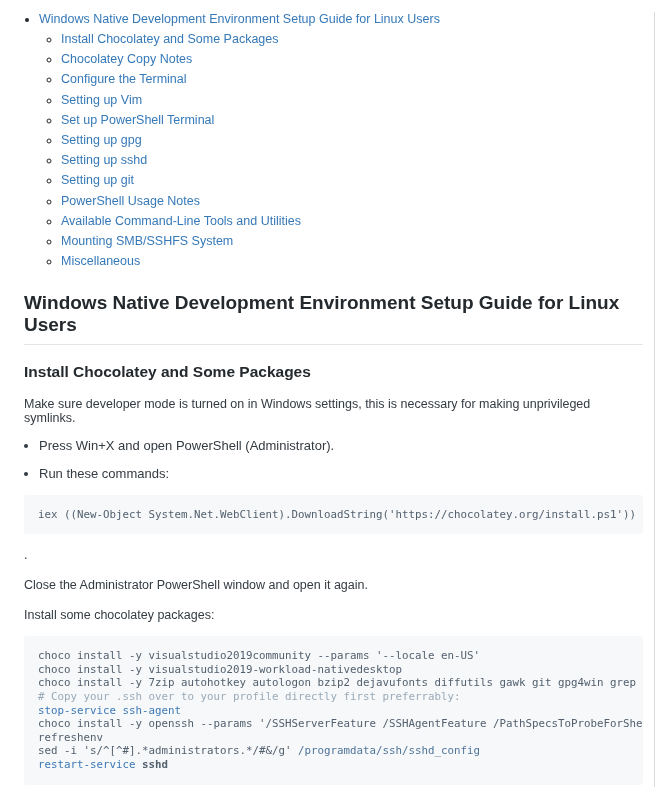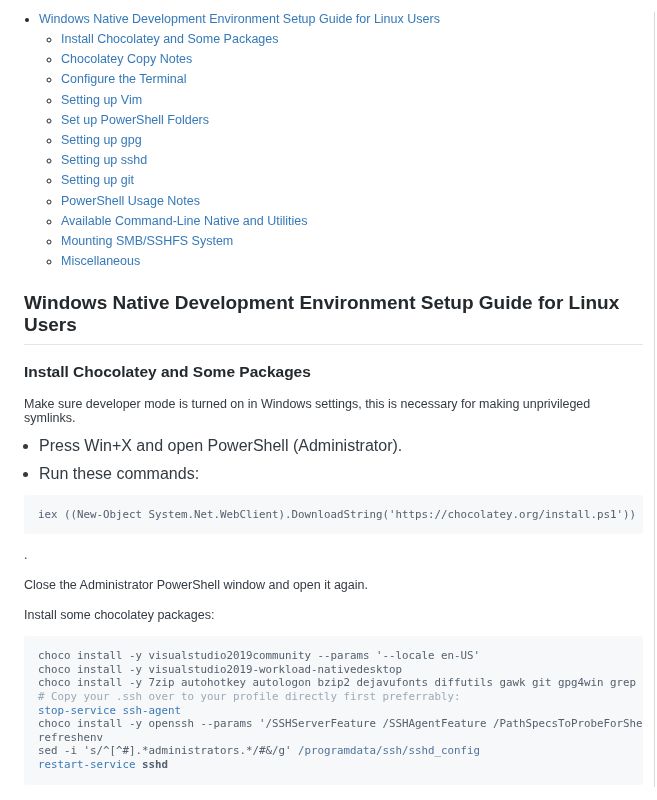--- a/index.html
+++ b/index.html
@@ -19,21 +19,21 @@
   .toc a{color:var(--link,#3679b8);text-decoration:none;cursor:pointer;}
 
   h1.doc-h1{
     font-size:19px;font-weight:700;color:#24292e;margin:23px 0 0 0;
     padding-bottom:8px;border-bottom:1px solid var(--hborder,#e3e6e8);line-height:22px;
   }
   h2.doc-h2{font-size:15.5px;font-weight:700;color:#24292e;margin:18px 0 0 0;line-height:18px;}
   p.body-p{font-size:12.5px;line-height:14px;margin:16px 0 0 0;}
   p.stray{margin-top:14px;}
 
-  ul.steps{list-style:disc;margin:14px 0 0 0;padding-left:15px;font-size:16px;line-height:14px;}
+  ul.steps{list-style:disc;margin:14px 0 0 0;padding-left:15px;font-size:13px;line-height:14px;}
   ul.steps li{margin:0 0 14px 0;color:#333a41;}
 
   .codeblock{
     background:var(--codebg,#f6f8fa);border-radius:3px;margin:14px 0 0 0;
     padding:13px 14px;overflow:hidden;width:591px;
     font-family:"DejaVu Sans Mono","Liberation Mono",monospace;
     font-size:10.8px;line-height:13.6px;
   }
   .code-line{white-space:pre;height:13.6px;}
 
@@ -46,26 +46,26 @@
   <div class="content">
 
     <ul class="toc toc-top">
       <li>
         <a>Windows Native Development Environment Setup Guide for Linux Users</a>
         <ul class="toc-sub">
             <li><a>Install Chocolatey and Some Packages</a></li>
             <li><a>Chocolatey Copy Notes</a></li>
             <li><a>Configure the Terminal</a></li>
             <li><a>Setting up Vim</a></li>
-            <li><a>Set up PowerShell Folders</a></li>
+            <li><a>Set up PowerShell Terminal</a></li>
             <li><a>Setting up gpg</a></li>
             <li><a>Setting up sshd</a></li>
             <li><a>Setting up git</a></li>
             <li><a>PowerShell Usage Notes</a></li>
-            <li><a>Available Command-Line Native and Utilities</a></li>
+            <li><a>Available Command-Line Tools and Utilities</a></li>
             <li><a>Mounting SMB/SSHFS System</a></li>
             <li><a>Miscellaneous</a></li>
           </ul>
       </li>
     </ul>
 
     <h1 class="doc-h1">Windows Native Development Environment Setup Guide for Linux Users</h1>
 
     <h2 class="doc-h2">Install Chocolatey and Some Packages</h2>
 

